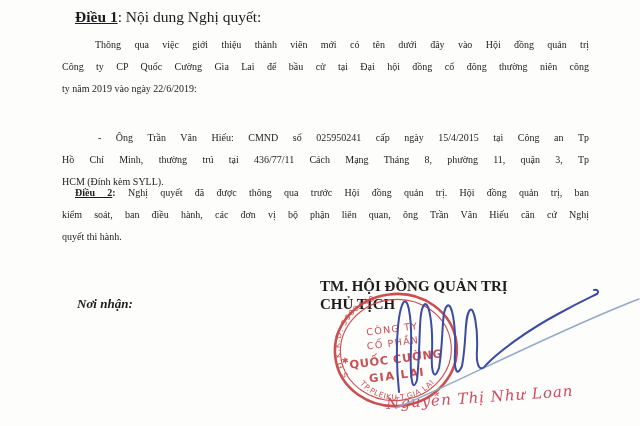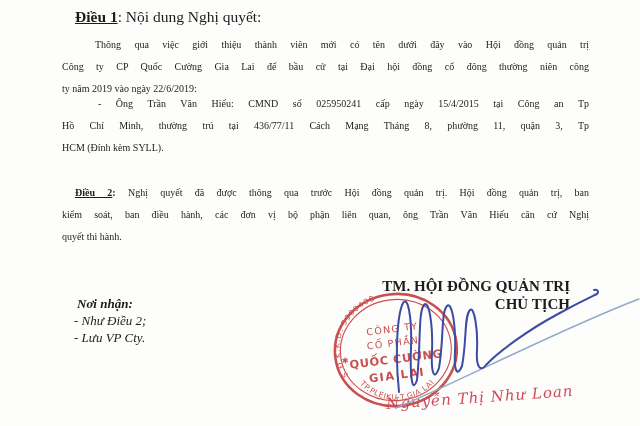--- a/index.html
+++ b/index.html
@@ -10,21 +10,21 @@
   .textblock{position:absolute;left:62px;width:527px;font-size:10px;line-height:22px;}
   .jline{text-align:justify;text-align-last:justify;}
   [data-repeat] div:last-child{text-align-last:left;}
   .ind33 div:first-child{padding-left:33px;}
   .ind36 div:first-child{padding-left:36px;}
   .lbl{font-weight:bold;}
   .lbl .u{text-decoration:underline;}
   .heading{position:absolute;left:75px;top:6px;font-size:15.5px;line-height:22px;}
   .recipients{position:absolute;left:74px;top:295px;font-size:13px;line-height:17px;font-style:italic;}
   .recipients .rtitle{font-weight:bold;padding-left:3px;}
-  .sigblock{position:absolute;left:320px;top:278px;width:250px;text-align:right;
+  .sigblock{position:absolute;left:320px;top:278px;width:250px;text-align:left;
     font-weight:bold;font-size:15px;line-height:17.5px;z-index:1;}
   .stamp{position:absolute;left:331px;top:291px;width:130px;height:120px;z-index:2;
     transform:rotate(-7deg);opacity:.93;}
   .handname{position:absolute;left:386px;top:388px;width:200px;z-index:3;
     font-family:"DejaVu Serif",serif;font-style:italic;font-size:15px;letter-spacing:1px;
     transform:rotate(-4deg);white-space:nowrap;}
   .signature{position:absolute;left:330px;top:255px;width:310px;height:171px;z-index:4;}
 </style>
 </head>
 <body>
@@ -33,43 +33,38 @@
 
   <div class="heading lbl"><span class="u">Điều 1</span><span style="font-weight:normal">:  Nội dung Nghị quyết:</span></div>
 
   <div class="textblock ind33" style="top:34px" data-repeat="paragraph1.lines">
 
   <div class="jline">Thông qua việc giới thiệu thành viên mới có tên dưới đây vào Hội đồng quản trị</div>
       <div class="jline">Công ty CP Quốc Cường Gia Lai để bầu cử tại Đại hội đồng cổ đông thường niên công</div>
       <div class="jline">ty năm 2019 vào ngày 22/6/2019:</div>
     </div>
 
-  <div class="textblock ind36" style="top:93px" data-repeat="paragraph2.lines">
+  <div class="textblock ind36" style="top:127px" data-repeat="paragraph2.lines">
 
   <div class="jline">- Ông Trần Văn Hiếu: CMND số 025950241 cấp ngày 15/4/2015 tại Công an Tp</div>
       <div class="jline">Hồ Chí Minh, thường trú tại 436/77/11 Cách Mạng Tháng 8, phường 11, quận 3, Tp</div>
       <div class="jline">HCM (Đính kèm SYLL).</div>
     </div>
 
   <div class="textblock" style="top:182px">
     <div class="jline" style="padding-left:13px"><span class="lbl"><span class="u">Điều 2</span><span>: </span></span><span>Nghị quyết đã được thông qua trước Hội đồng quản trị. Hội đồng quản trị, ban</span></div>
     <div data-repeat="article2.more_lines">
 
     <div class="jline">kiểm soát, ban điều hành, các đơn vị bộ phận liên quan, ông Trần Văn Hiếu căn cứ Nghị</div>
         <div class="jline">quyết thi hành.</div>
       </div>
   </div>
 
   <div class="recipients">
     <div class="rtitle">Nơi nhận:</div>
-    <div data-repeat="recipients.items">
-
-    <div>- Như Điều 2;</div>
-        <div>- Lưu VP Cty.</div>
-      </div>
   </div>
 
   <div class="sigblock">
     <div>TM. HỘI ĐỒNG QUẢN TRỊ</div>
     <div>CHỦ TỊCH</div>
   </div>
 
   <svg class="stamp" viewBox="0 0 130 120">
     <g fill="none" stroke="#c64343">
       <ellipse cx="65" cy="59" rx="61" ry="56" stroke-width="2.6"></ellipse>

